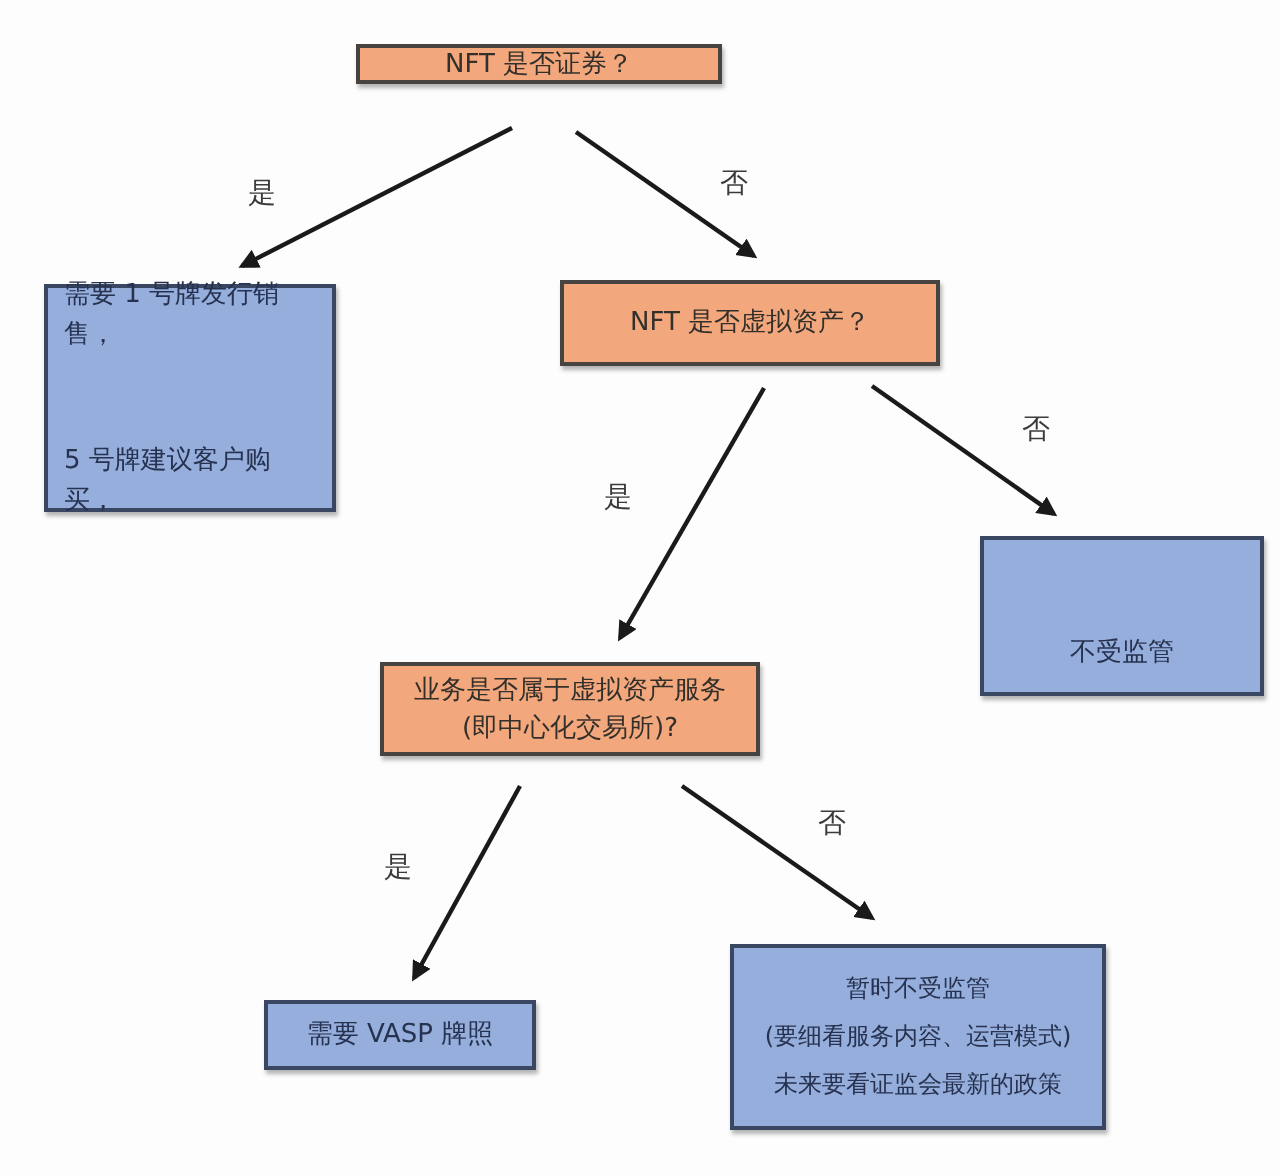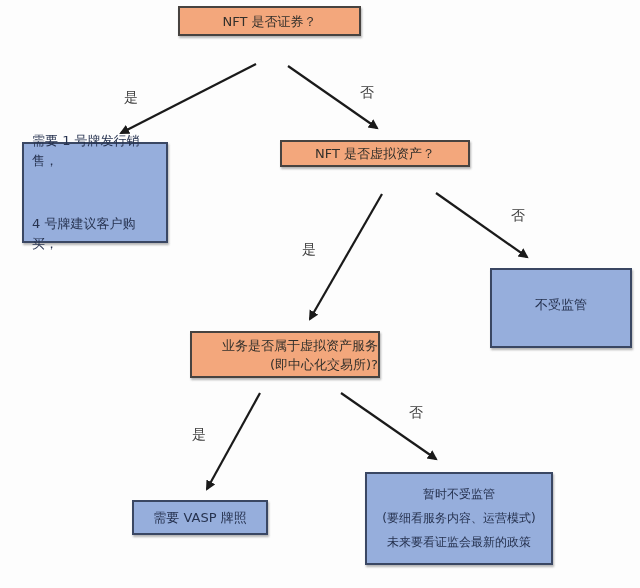--- a/index.html
+++ b/index.html
@@ -38,29 +38,29 @@
   .answer {
     background: var(--answer-fill, #96aedc);
     border: 2px solid var(--answer-border, #3a4763);
     color: var(--answer-text, #26324f);
     font-size: 13px;
     line-height: 19px;
   }
   .node .line { width: 100%; }
 
   
-  #q-security        { left: 178px; top: 6px;  width: 183px; height: 30px; }
-  #a-licenses        { left: 22px;  top: 142px; width: 146px; height: 101px;
+  #q-security        { left: 178px; top: 22px;  width: 183px; height: 20px; }
+  #a-licenses        { left: 22px;  top: 142px; width: 146px; height: 114px;
                        align-items: flex-start; text-align: left;
                        padding: 0 6px 0 8px; line-height: 20px; justify-content: center; gap: 43px; }
-  #q-virtual-asset   { left: 280px; top: 140px; width: 190px; height: 27px; }
+  #q-virtual-asset   { left: 280px; top: 140px; width: 190px; height: 43px; }
   #a-not-regulated   { left: 490px; top: 268px; width: 142px; height: 80px;
-                       padding: 2px 6px; justify-content: center; }
+                       padding: 2px 6px; justify-content: flex-end; }
   #a-not-regulated .line:first-child { margin-bottom: 8px; }
-  #q-vasp            { left: 190px; top: 331px; width: 190px; height: 47px; text-align: right; }
+  #q-vasp            { left: 190px; top: 331px; width: 190px; height: 47px; }
   #a-vasp-license    { left: 132px; top: 500px; width: 136px; height: 35px; }
   #a-temp-not-regulated { left: 365px; top: 472px; width: 188px; height: 93px;
                        font-size: 12px; justify-content: space-around; padding: 8px 2px; }
   #a-temp-not-regulated .line { white-space: nowrap; }
 
   .edge-label {
     position: absolute;
     font-size: 14px;
     line-height: 14px;
     color: var(--label-text, #3b3b3b);
@@ -99,21 +99,21 @@
     <div class="line">NFT 是否虚拟资产？</div>
   </div>
 
   <div class="node question" id="q-vasp">
     <div class="line">业务是否属于虚拟资产服务</div>
     <div class="line">(即中心化交易所)?</div>
   </div>
 
   <div class="node answer" id="a-licenses">
     <div class="line">需要 1 号牌发行销售，</div>
-    <div class="line">4 号牌建议客户购买，</div>
+    <div class="line">5 号牌建议客户购买，</div>
   </div>
 
   <div class="node answer" id="a-not-regulated">
     <div class="line">不受监管</div>
   </div>
 
   <div class="node answer" id="a-temp-not-regulated">
     <div class="line">暂时不受监管</div>
     <div class="line">(要细看服务内容、运营模式)</div>
     <div class="line">未来要看证监会最新的政策</div>

